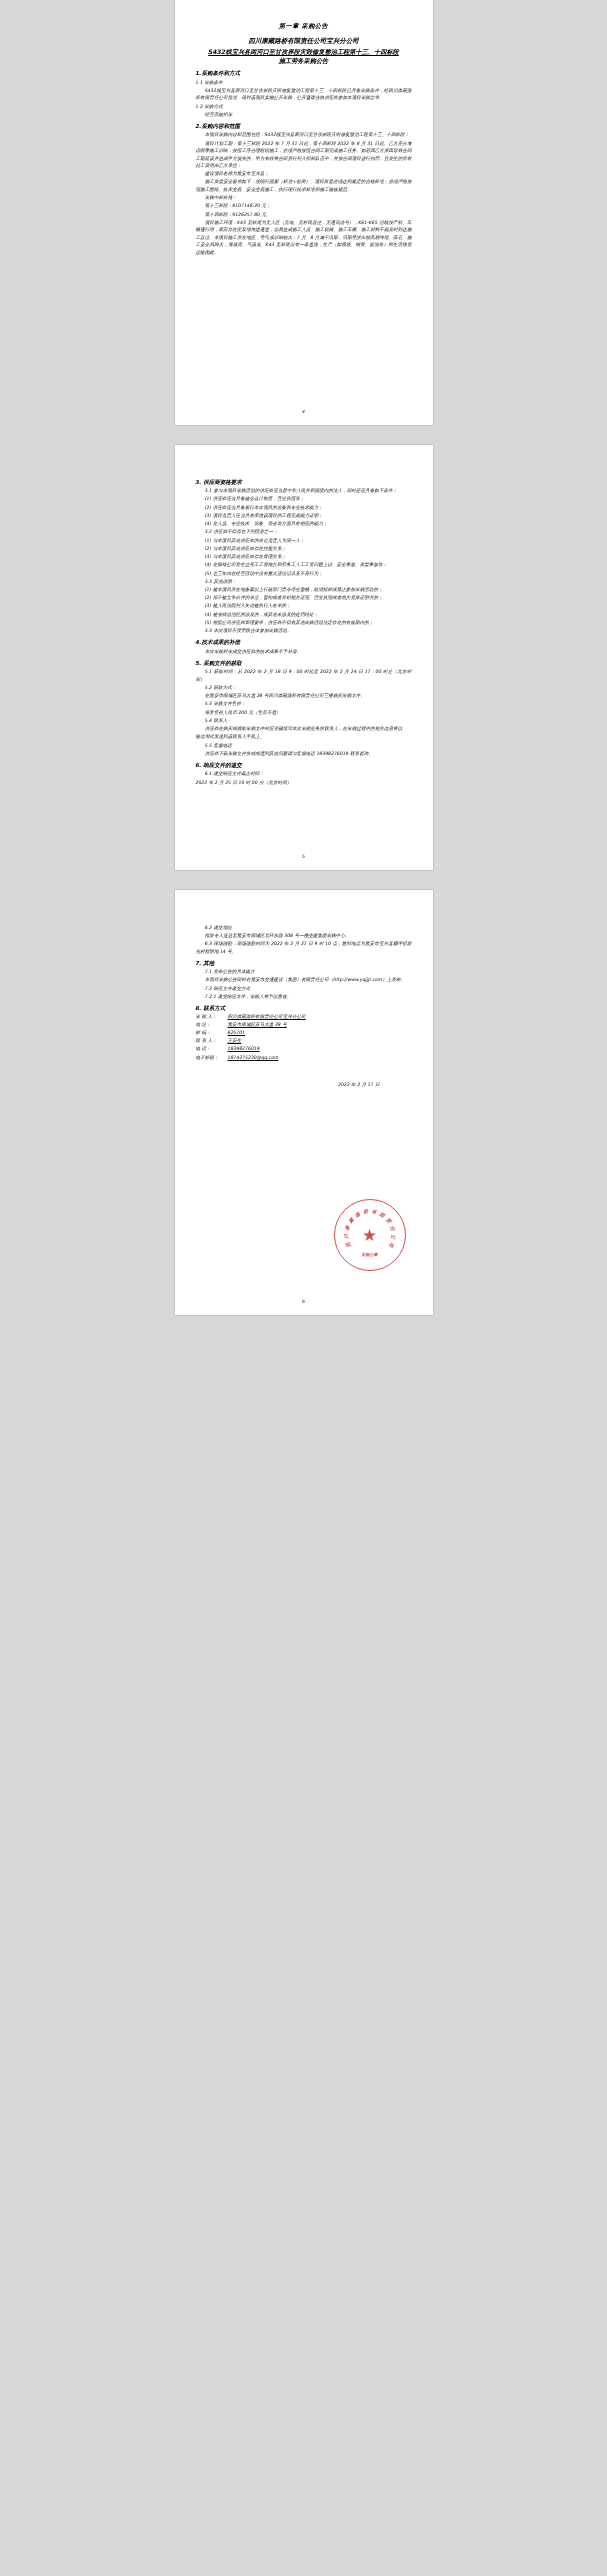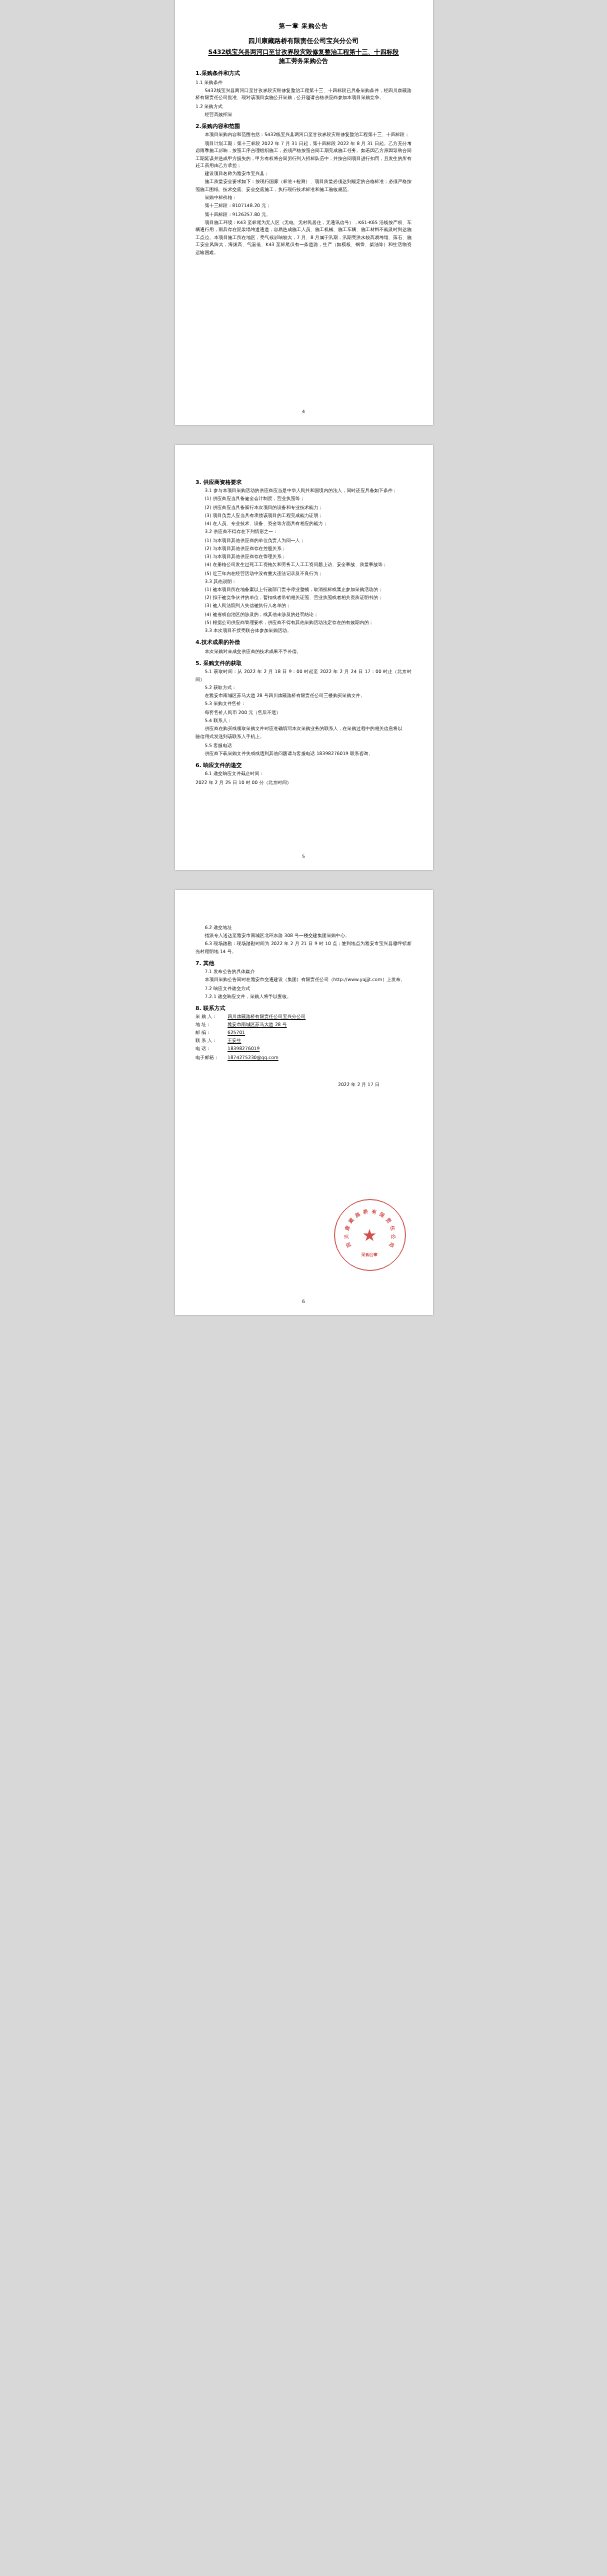--- a/index.html
+++ b/index.html
@@ -8,21 +8,21 @@
   .page{
     position:relative;
     background:#ffffff;
     margin:0 auto 20px auto;
     box-sizing:border-box;
     box-shadow:0 0 1.5px rgba(0,0,0,.35);
   }
   .page.p1{width:258px;height:425px;padding:20px 21px 9px 21px;}
   .page.p2{width:258px;height:425px;padding:20px 21px 9px 21px;}
   .page.p3{width:258px;height:425px;padding:20px 21px 9px 21px;}
-  .pagewrap{display:flex;justify-content:flex-start;}
+  .pagewrap{display:flex;justify-content:flex-start;font-style:italic;}
   .chapter{
     text-align:center;font-weight:bold;font-size:6.2px;letter-spacing:0.5px;
     margin:1.5px 0 6.8px 0;color:#000;
   }
   .title1{text-align:center;font-weight:bold;font-size:6.5px;line-height:1.5;color:#000;}
   .title2{text-align:center;font-weight:bold;font-size:6.2px;line-height:1.5;color:#000;text-decoration:underline;}
   .title3{text-align:center;font-weight:bold;font-size:6.2px;line-height:1.5;color:#000;margin-bottom:4.6px;}
   .h2{font-weight:bold;font-size:5.5px;margin:4.6px 0 1.5px 0;color:#000;}
   .p{font-size:4.6px;line-height:1.62;color:#111;margin:0 0 0.8px 0;text-align:justify;}
   .p.ind{text-indent:2em;}

